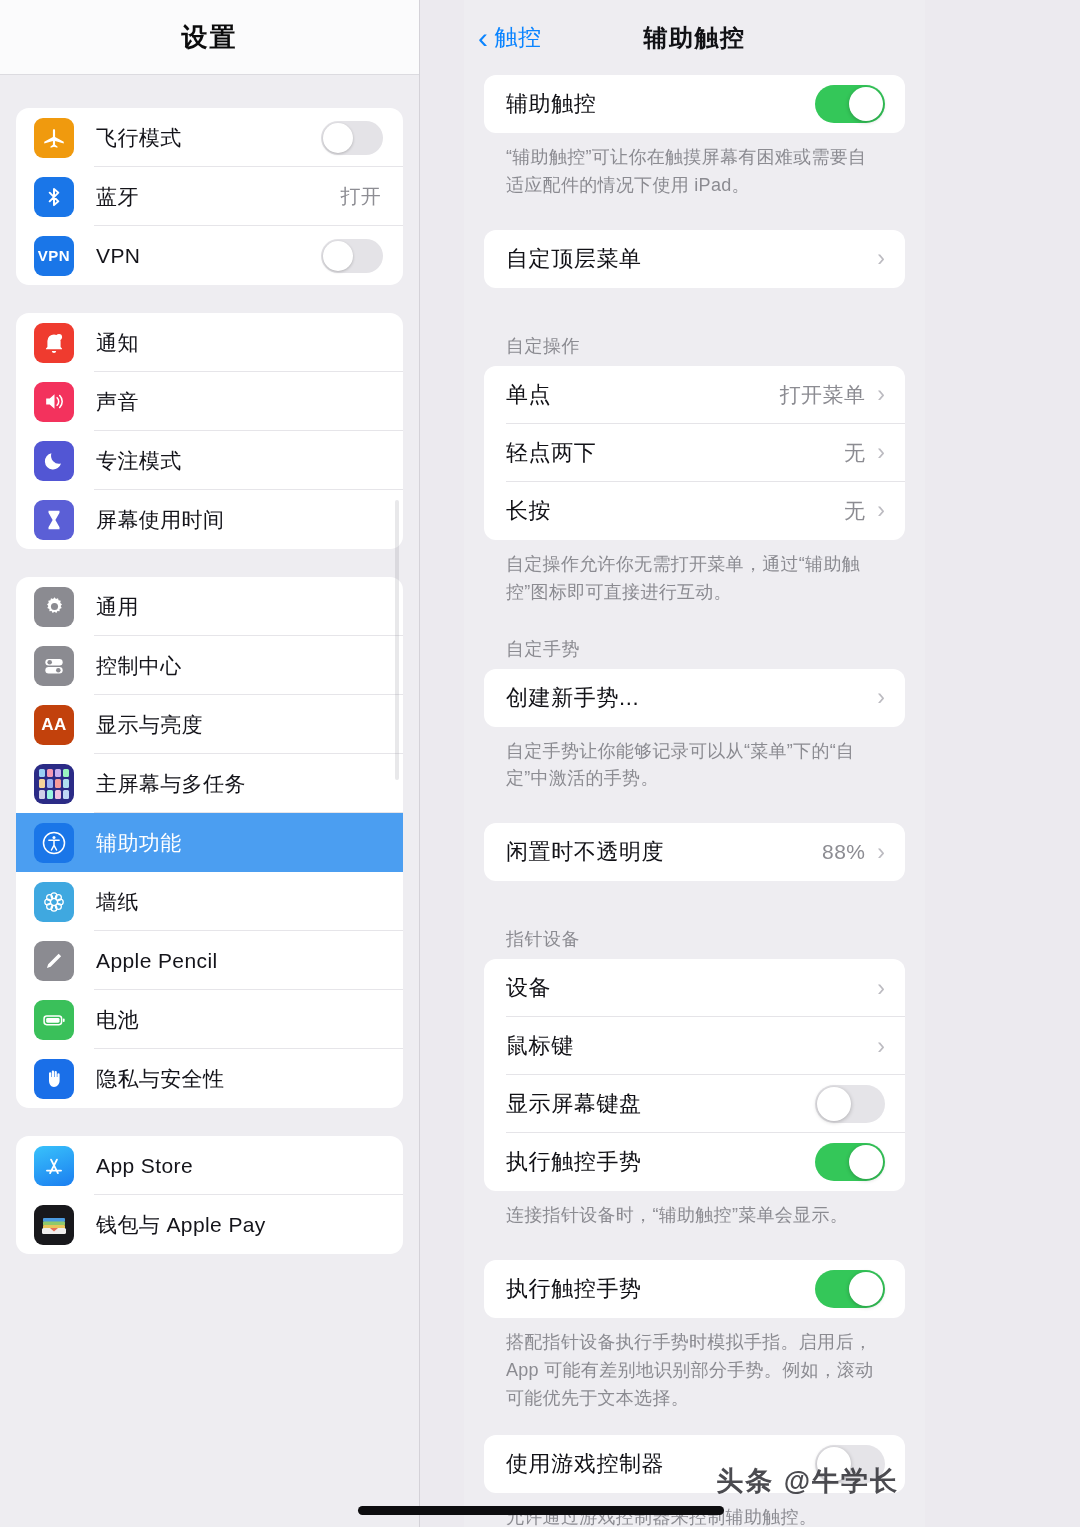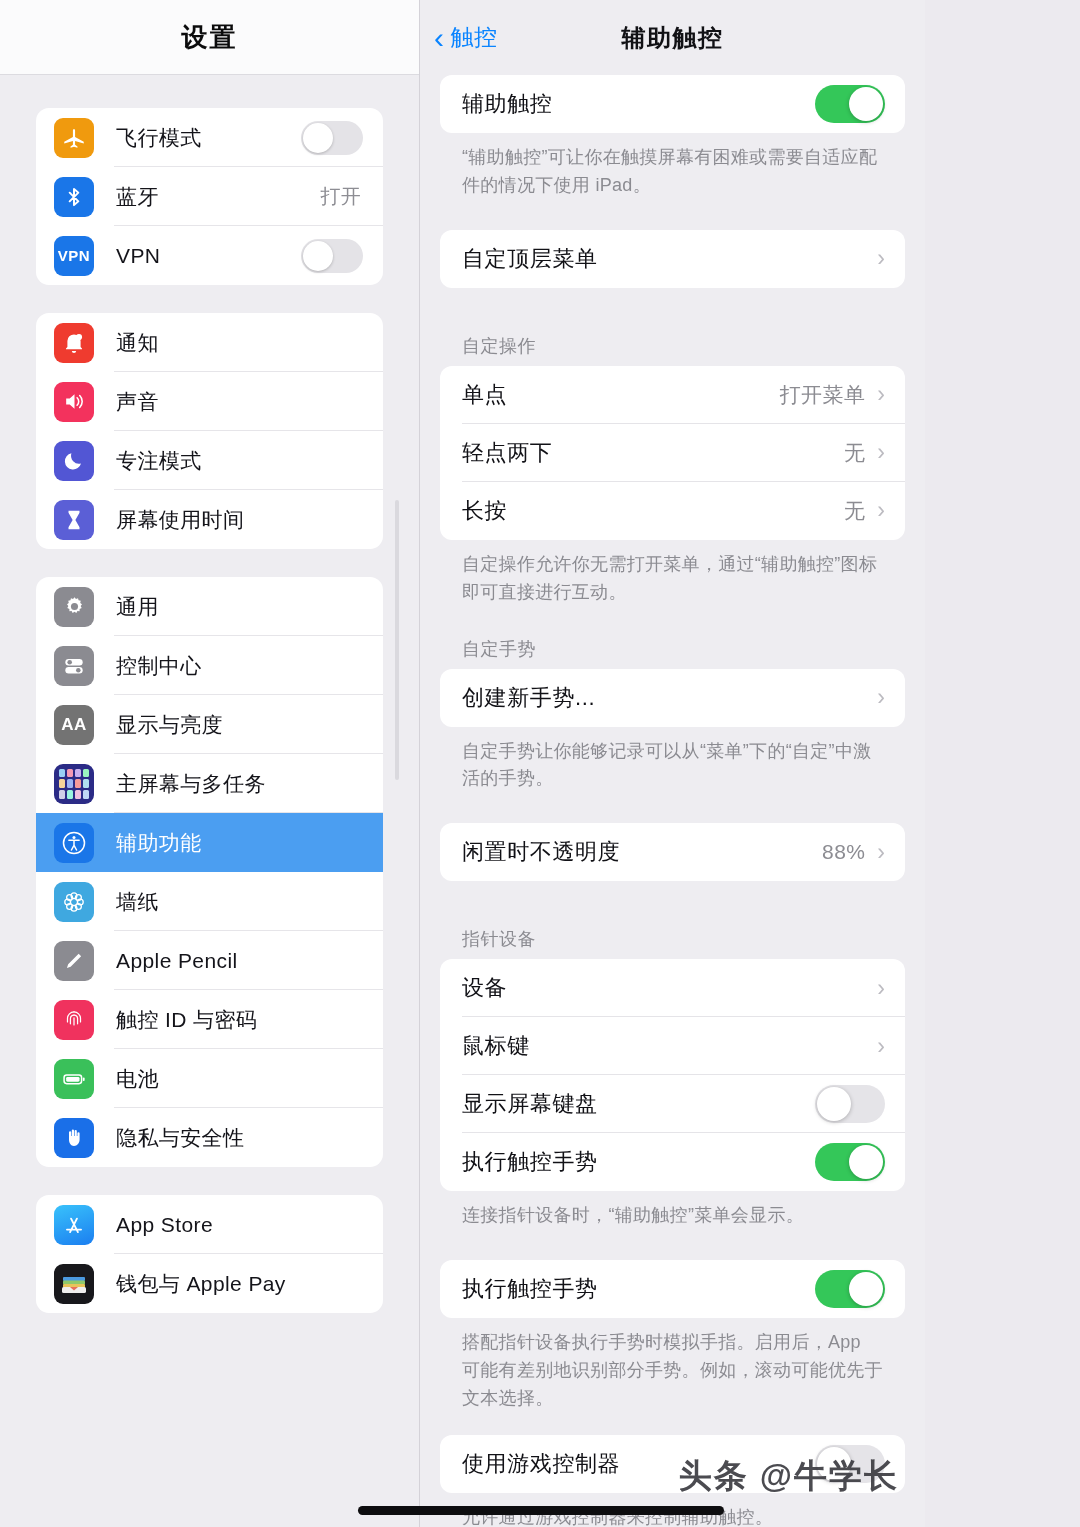--- a/index.html
+++ b/index.html
@@ -2,39 +2,39 @@
 <html><head>
 <meta charset="utf-8">
 <style>
   * { box-sizing: border-box; margin: 0; padding: 0; }
   html, body {
     width: 1080px; height: 1527px;
     font-family: "Liberation Sans", "DejaVu Sans", sans-serif;
     background: #eceaef;
     overflow: hidden;
   }
-  .screen { position: relative; width: 925px; height: 1527px; display: flex; }
+  .screen { position: relative; width: 925px; height: 1527px; display: flex; gap: 44px; }
 
   
   .sidebar {
     width: 420px; height: 1527px;
     background: #eeedf1;
     position: relative;
     border-right: 1px solid #d4d2d8;
     overflow: hidden;
   }
   .sb-header {
     height: 75px;
     background: #fbfbfc;
     border-bottom: 1px solid #dcdbe0;
     display: flex; align-items: center; justify-content: center;
   }
   .sb-header-title { font-size: 26px; font-weight: bold; color: #0b0b0c; letter-spacing: 2px; }
 
-  .sb-scroll { padding: 0 36px; }
+  .sb-scroll { padding: 0 16px; }
   .sb-group {
     background: #ffffff;
     border-radius: 13px;
     margin-top: 28px;
     overflow: hidden;
   }
   .sb-group.first { margin-top: 33px; }
   .sb-row {
     display: flex; align-items: center;
     height: 59px;
@@ -153,21 +153,21 @@
   .link { color: #2f7fe0; }
 
   .cut-row {
     font-size: 22px; color: #9a9aa0; letter-spacing: .6px;
     padding: 8px 0 0 22px;
   }
 
   
   .watermark {
     position: absolute; right: 26px; bottom: 28px;
-    font-size: 33px; color: #3c3c42; font-weight: bold;
+    font-size: 27px; color: #3c3c42; font-weight: bold;
     letter-spacing: 2px; opacity: .92;
   }
   
   .home-ind {
     position: absolute; left: 358px; bottom: 12px;
     width: 366px; height: 9px; border-radius: 5px; background: #0d0d0f;
   }
   .g-sm { font-size: 19px; line-height: 1; font-weight: bold; }
   .grid-dots { display: grid; grid-template-columns: repeat(4,1fr); gap: 2px; padding: 5px; width: 100%; height: 100%; }
   .grid-dots i { display: block; border-radius: 1.5px; background: rgba(255,255,255,.9); }
@@ -288,21 +288,21 @@
                 <circle cx="8" cy="8.5" r="2.1" fill="#8b8b91"></circle>
                 <rect x="4" y="13" width="16" height="6" rx="3" fill="#fff"></rect>
                 <circle cx="16" cy="16" r="2.1" fill="#8b8b91"></circle>
               </svg>
           </div>
           <div class="sb-label">控制中心</div>
           <div class="sep"></div>
         </div>
 
         <div class="sb-row">
-          <div class="sb-icon" style="background:#737373;font-size:17px;font-weight:bold;letter-spacing:.5px">AA</div>
+          <div class="sb-icon" style="background:#c2410c;font-size:17px;font-weight:bold;letter-spacing:.5px">AA</div>
           <div class="sb-label">显示与亮度</div>
           <div class="sep"></div>
         </div>
 
         <div class="sb-row">
           <div class="sb-icon" style="background:#2b2b86">
             <span class="grid-dots">
               <i style="background:#9ad0f5"></i>
                 <i style="background:#f59ab4"></i>
                 <i style="background:#c8b0f0"></i>
@@ -354,33 +354,20 @@
         <div class="sb-row">
           <div class="sb-icon" style="background:#8b8b91">
             <svg width="26" height="26" viewBox="0 0 24 24" fill="#fff">
                 <path d="M5.5 18.5l1.1-3.4L16.3 5.4l2.3 2.3-9.7 9.7-3.4 1.1z"></path>
               </svg>
           </div>
           <div class="sb-label">Apple Pencil</div>
           <div class="sep"></div>
         </div>
 
-        <div class="sb-row">
-          <div class="sb-icon" style="background:#f0325e">
-            <svg width="26" height="26" viewBox="0 0 24 24" fill="none" stroke="#fff" stroke-width="1.15" stroke-linecap="round">
-              <path d="M12 4.6c-3.3 0-6 2.7-6 6v3.2"></path>
-                <path d="M12 7.4a3.3 3.3 0 00-3.3 3.3v4.8"></path>
-              <path d="M12 10.1v6.4"></path>
-                <path d="M12 7.4a3.3 3.3 0 013.3 3.3v4.8"></path>
-              <path d="M12 4.6c3.3 0 6 2.7 6 6v3.2"></path>
-            </svg>
-          </div>
-          <div class="sb-label">触控 ID 与密码</div>
-          <div class="sep"></div>
-        </div>
 
         <div class="sb-row">
           <div class="sb-icon" style="background:#3ac05a">
             <svg width="28" height="28" viewBox="0 0 24 24">
                 <rect x="3.5" y="8.5" width="15" height="7.5" rx="2.2" fill="none" stroke="#fff" stroke-width="1.3"></rect>
                 <rect x="5.3" y="10.2" width="11.4" height="4.1" rx="1.2" fill="#fff"></rect>
                 <rect x="19.6" y="10.8" width="1.5" height="2.9" rx=".7" fill="#fff"></rect>
               </svg>
           </div>
           <div class="sb-label">电池</div>

